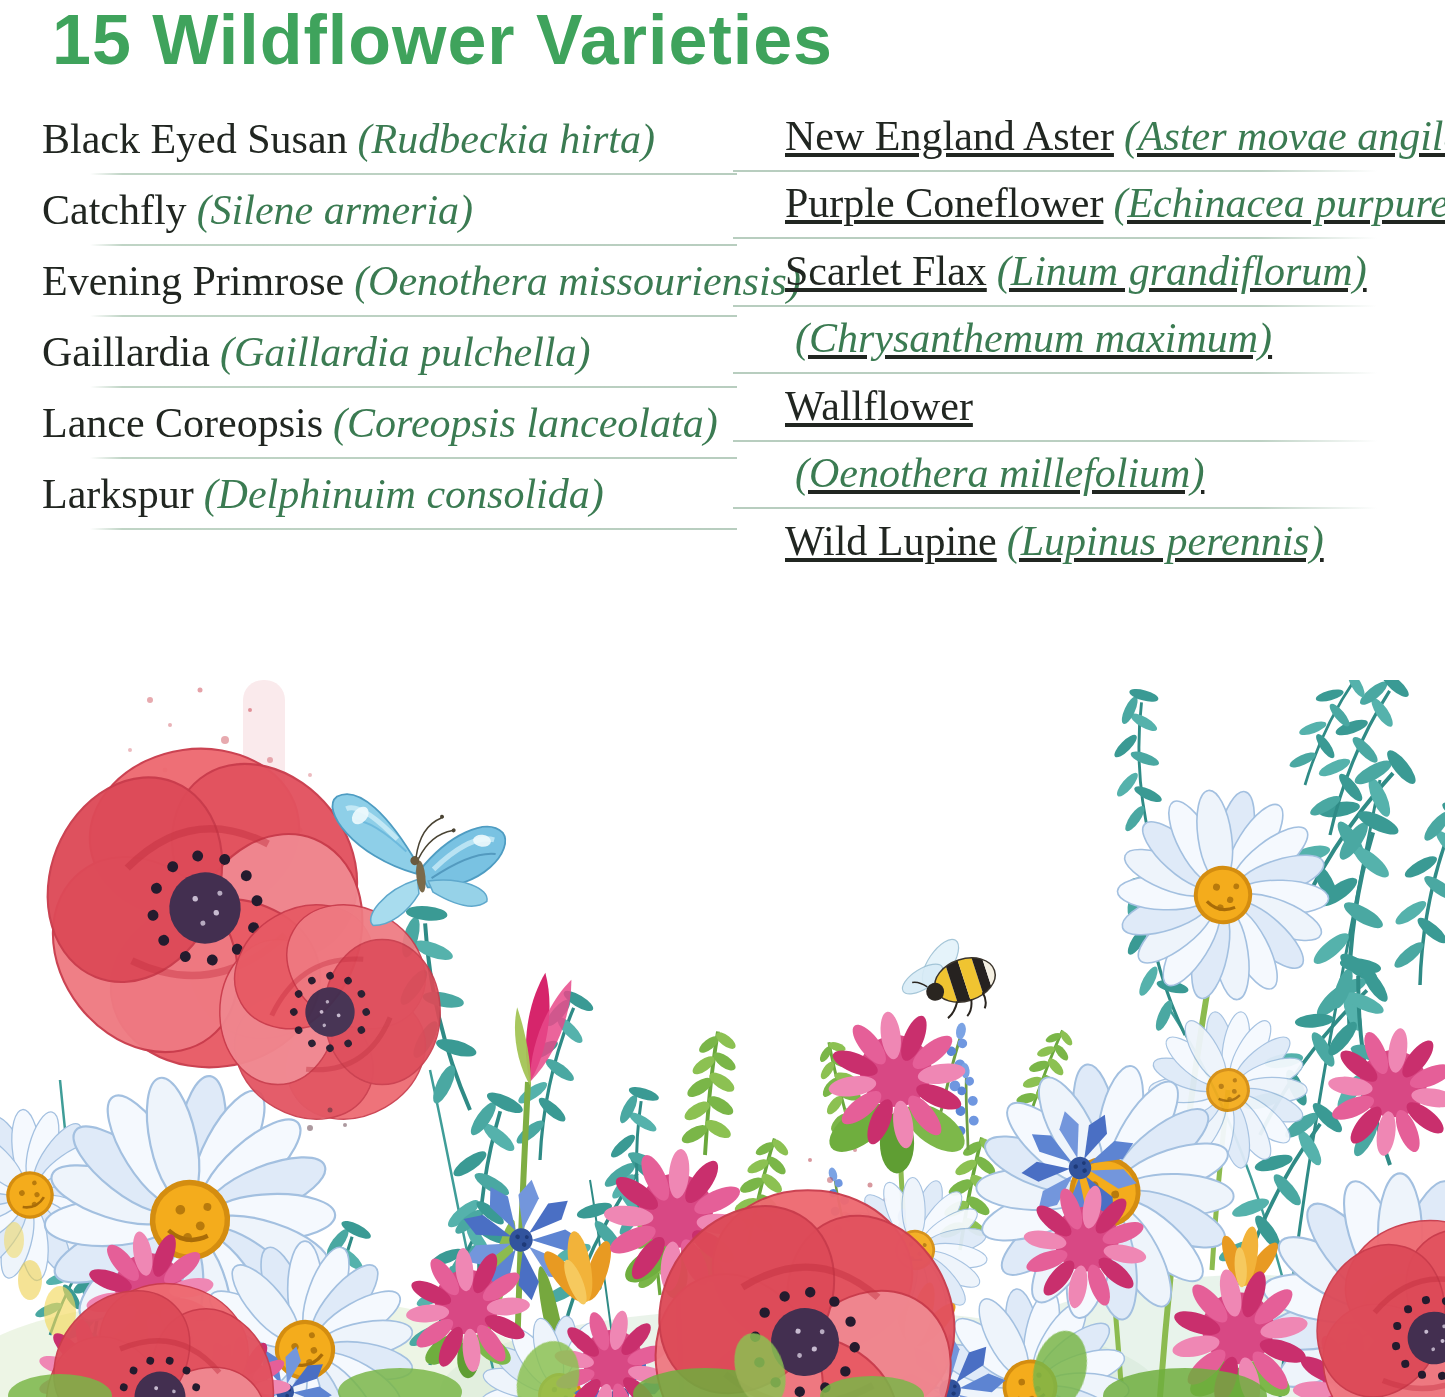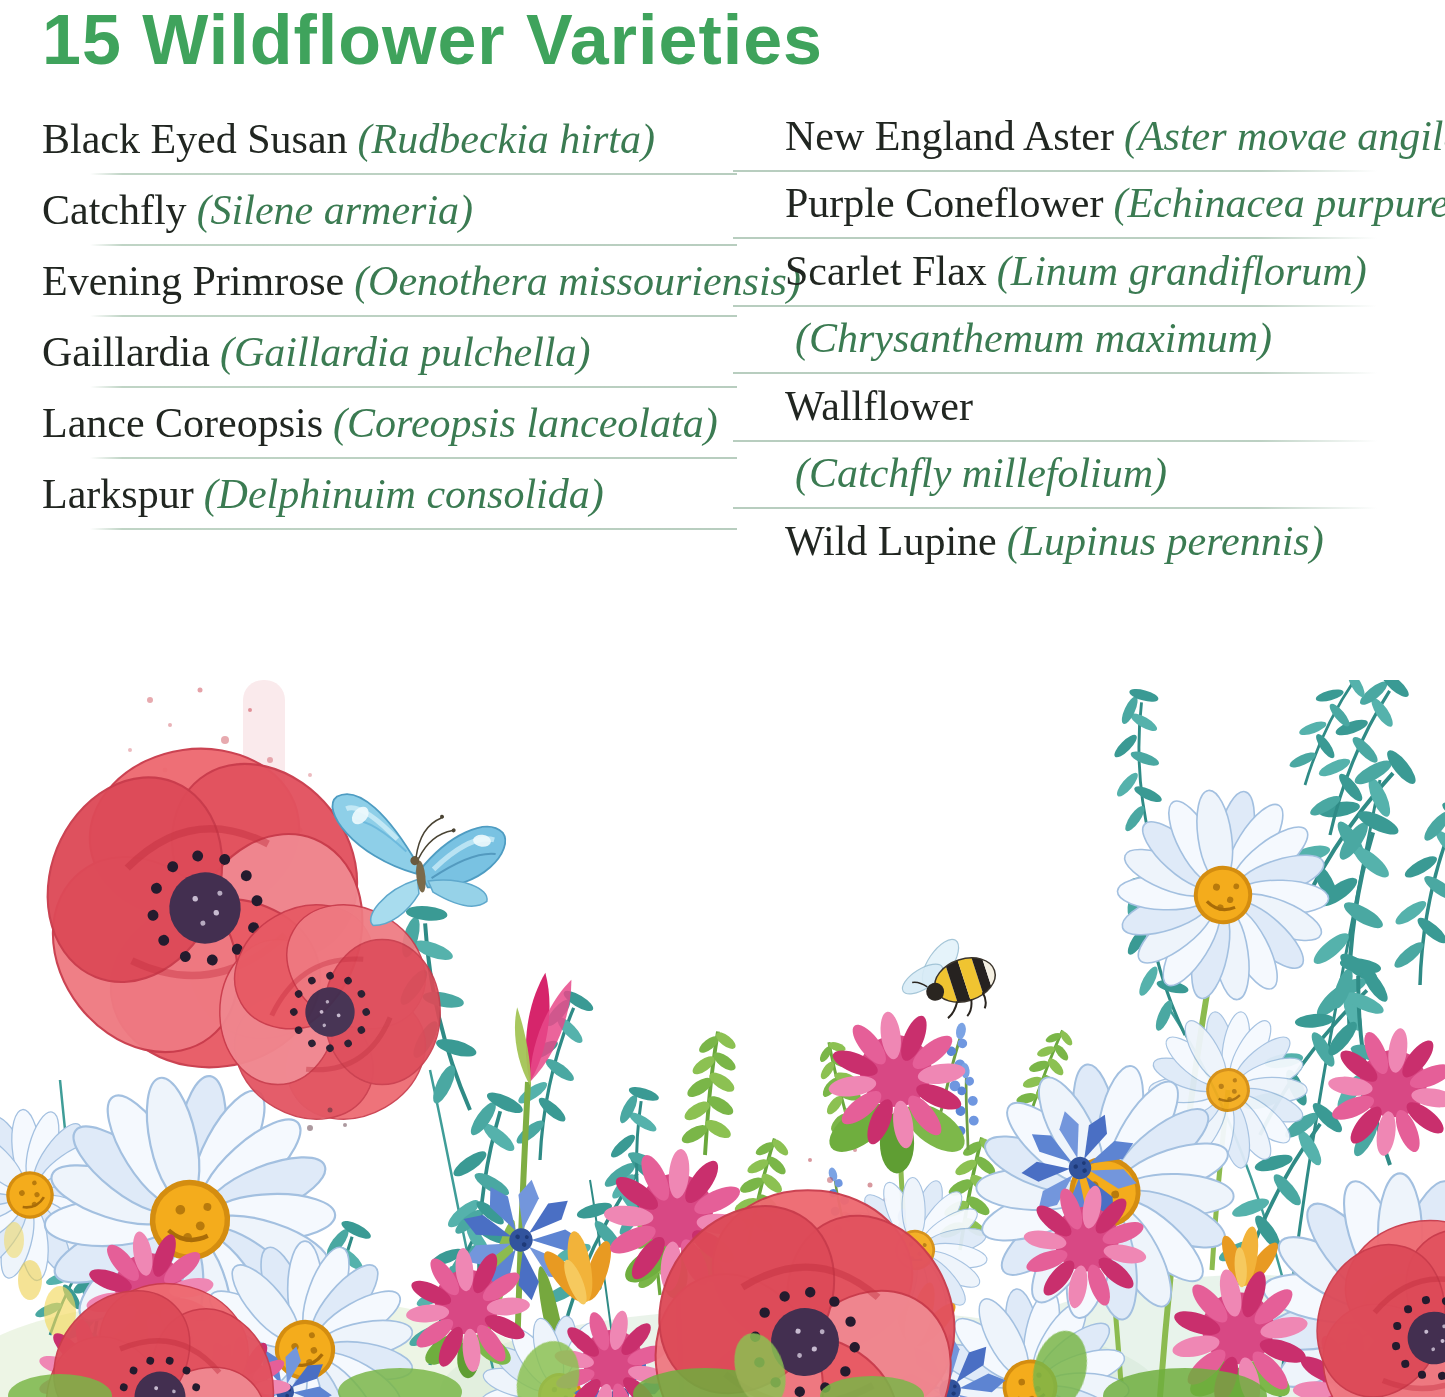--- a/index.html
+++ b/index.html
@@ -1,27 +1,27 @@
 <!DOCTYPE html>
 <html><head>
 <meta charset="utf-8">
 <style>
   html,body{margin:0;padding:0;background:#fff;}
   #stage{position:relative;width:1445px;height:1397px;background:#ffffff;overflow:hidden;
          font-family:"Liberation Serif",serif;}
-  .page-title{position:absolute;left:42px;top:2px;font-family:"Liberation Sans",sans-serif;
+  .page-title{position:absolute;left:52px;top:2px;font-family:"Liberation Sans",sans-serif;
       font-weight:700;font-size:70px;letter-spacing:1px;color:#3fa35c;line-height:1.1;white-space:nowrap;}
   .list-wrap{position:absolute;left:0;top:104px;width:1319px;display:flex;}
   .col{display:flex;flex-direction:column;}
   .col-left{margin-left:40px;width:695px;}
   .col-right{width:710px;}
   .vrow{position:relative;display:flex;align-items:flex-end;padding-bottom:12px;box-sizing:border-box;
         white-space:nowrap;font-size:42px;color:#212621;}
   .col-left .vrow{height:71px;padding-left:2px;}
-  .col-right .vrow{height:67.5px;padding-left:50px;}
+  .col-right .vrow{height:67.5px;padding-left:50px;text-decoration:underline;}
   .latin{font-style:italic;color:#3b7b52;margin-left:10px;}
   .vrow::after{content:"";position:absolute;bottom:0;height:2px;pointer-events:none;}
   .col-left .vrow::after{left:50px;right:-2px;
       background:linear-gradient(to right,rgba(188,210,194,0),rgba(188,210,194,.95) 5%,rgba(176,200,184,.9));}
   .col-right .vrow::after{left:-2px;right:55px;
       background:linear-gradient(to right,rgba(176,200,184,.9),rgba(176,200,184,.85) 80%,rgba(188,210,194,0) 98%);}
   .col-right .vrow:last-child::after{display:none;}
   .art{position:absolute;left:0;bottom:0;width:1445px;height:717px;}
 </style>
 </head>
@@ -71,21 +71,21 @@
           <span>Scarlet Flax</span>
           <span class="latin">(Linum grandiflorum)</span>
         </div>
       <div class="vrow">
           <span class="latin">(Chrysanthemum maximum)</span>
         </div>
       <div class="vrow">
           <span>Wallflower</span>
         </div>
       <div class="vrow">
-          <span class="latin">(Catchfly millefolium)</span>
+          <span class="latin">(Oenothera millefolium)</span>
         </div>
       <div class="vrow">
           <span>Wild Lupine</span>
           <span class="latin">(Lupinus perennis)</span>
         </div>
     </div>
   </div>
 
   <svg class="art" viewBox="0 0 1445 717">
     <defs>

